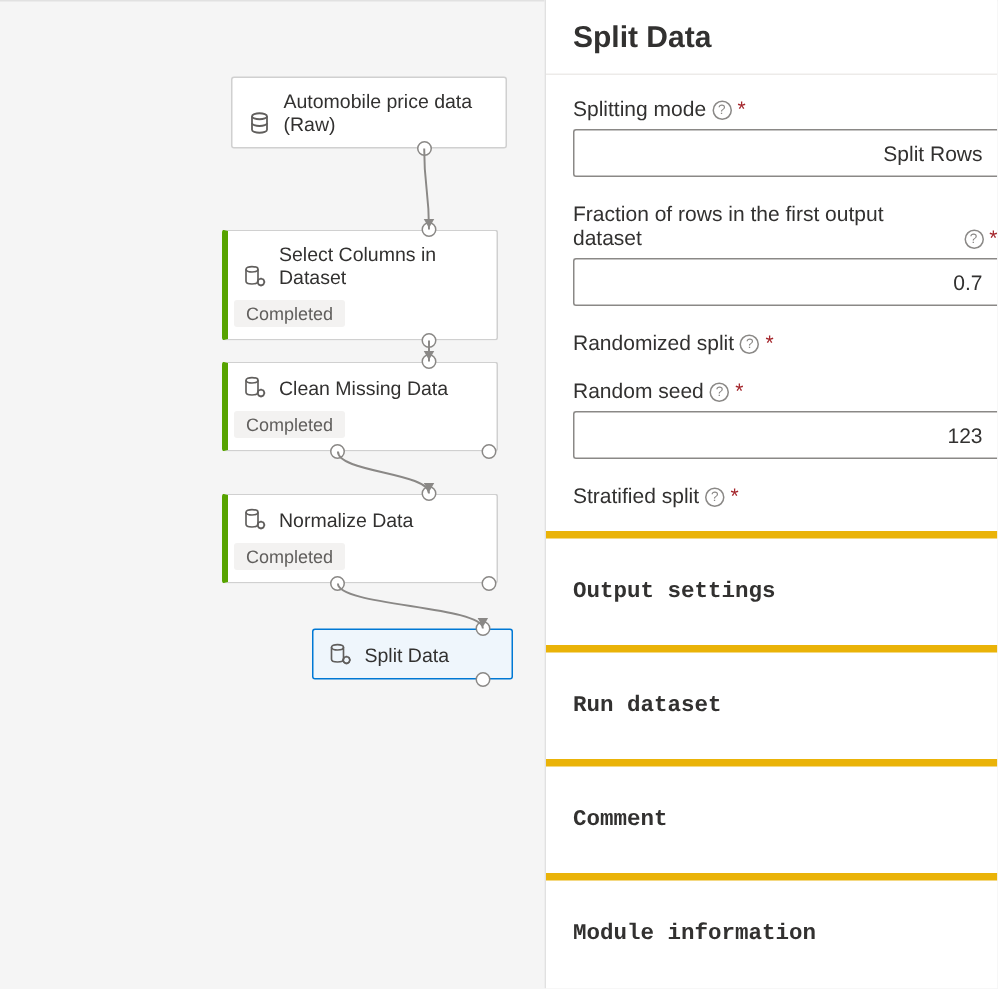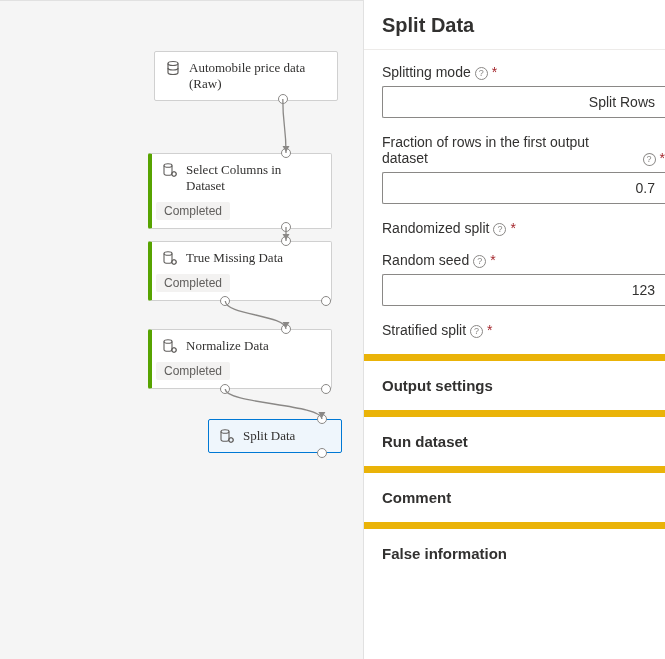--- a/index.html
+++ b/index.html
@@ -31,24 +31,23 @@
   font-size: 13px;
   color: #323130;
 }
 .node.completed { border-left: 4px solid #57a300; }
 .node.selected {
   border: 1px solid #0078d4;
   background: #eff6fc;
 }
 .node-header {
   display: flex;
-  align-items: flex-start;
+  align-items: flex-end;
   gap: 8px;
   padding: 8px 10px;
-  font-family: Liberation Serif, serif;
 }
 .node-status {
   padding: 0 10px 8px 4px;
 }
 .status-chip {
   display: inline-block;
   background: #f3f2f1;
   color: #605e5c;
   font-size: 12px;
   padding: 2px 8px;
@@ -113,24 +112,25 @@
   border-right: none;
   border-radius: 2px 0 0 2px;
   padding: 0 10px;
   font-size: 14px;
   font-family: inherit;
   color: #323130;
   background: #fff;
   text-align: right;
 }
 .section-row {
-  padding: 16px 18px;
+  padding: 27px 18px;
   font-size: 15px;
   font-weight: 600;
-  border-top: 7px solid #eab308;
+  border-top: 5px solid #eab308;
+  font-family: Liberation Mono, monospace;
 }
 </style>
 </head>
 <body>
 
 <div class="canvas" id="canvas">
     <div class="node" style="left: 154px; top: 50px;">
       <div class="node-header">
         <svg class="node-icon" viewBox="0 0 16 16">
           <ellipse cx="8" cy="3.5" rx="5" ry="2" fill="none" stroke="currentColor" stroke-width="1.2"></ellipse>
@@ -156,21 +156,21 @@
     <div class="port" style="left: 281px; top: 147px;"></div>
     <div class="port" style="left: 281px; top: 221px;"></div>
     <div class="node completed" style="left: 148px; top: 240px;">
       <div class="node-header">
         <svg class="node-icon" viewBox="0 0 16 16">
           <ellipse cx="6" cy="3.5" rx="4" ry="1.8" fill="none" stroke="currentColor" stroke-width="1.1"></ellipse>
           <path d="M2 3.5v8c0 1 1.8 1.8 4 1.8s4-.8 4-1.8v-8" fill="none" stroke="currentColor" stroke-width="1.1"></path>
           <circle cx="12" cy="12" r="2.2" fill="none" stroke="currentColor" stroke-width="1.1"></circle>
           <path d="M12 9.2v1M12 13.8v1M9.2 12h1M13.8 12h1M10.1 10.1l.7.7M13.2 13.2l.7.7M13.9 10.1l-.7.7M10.8 13.2l-.7.7" stroke="currentColor" stroke-width="1"></path>
         </svg>
-        <span>True Missing Data</span>
+        <span>Clean Missing Data</span>
       </div>
       <div class="node-status"><span class="status-chip">Completed</span></div>
     </div>
     <div class="port" style="left: 281px; top: 235px;"></div>
     <div class="port" style="left: 220.28px; top: 295px;"></div>
     <div class="port" style="left: 321.48px; top: 295px;"></div>
     <div class="node completed" style="left: 148px; top: 328px;">
       <div class="node-header">
         <svg class="node-icon" viewBox="0 0 16 16">
           <ellipse cx="6" cy="3.5" rx="4" ry="1.8" fill="none" stroke="currentColor" stroke-width="1.1"></ellipse>
@@ -243,15 +243,15 @@
       <div class="field"><div class="field-label">
           <span>Stratified split</span>
           <span class="info-icon">?</span>
           <span class="req">*</span>
         </div></div>
     </div>
   <div id="panel-sections">
       <div class="section-row">Output settings</div>
       <div class="section-row">Run dataset</div>
       <div class="section-row">Comment</div>
-      <div class="section-row">False information</div>
+      <div class="section-row">Module information</div>
     </div>
 </div>
 
 </body></html>

